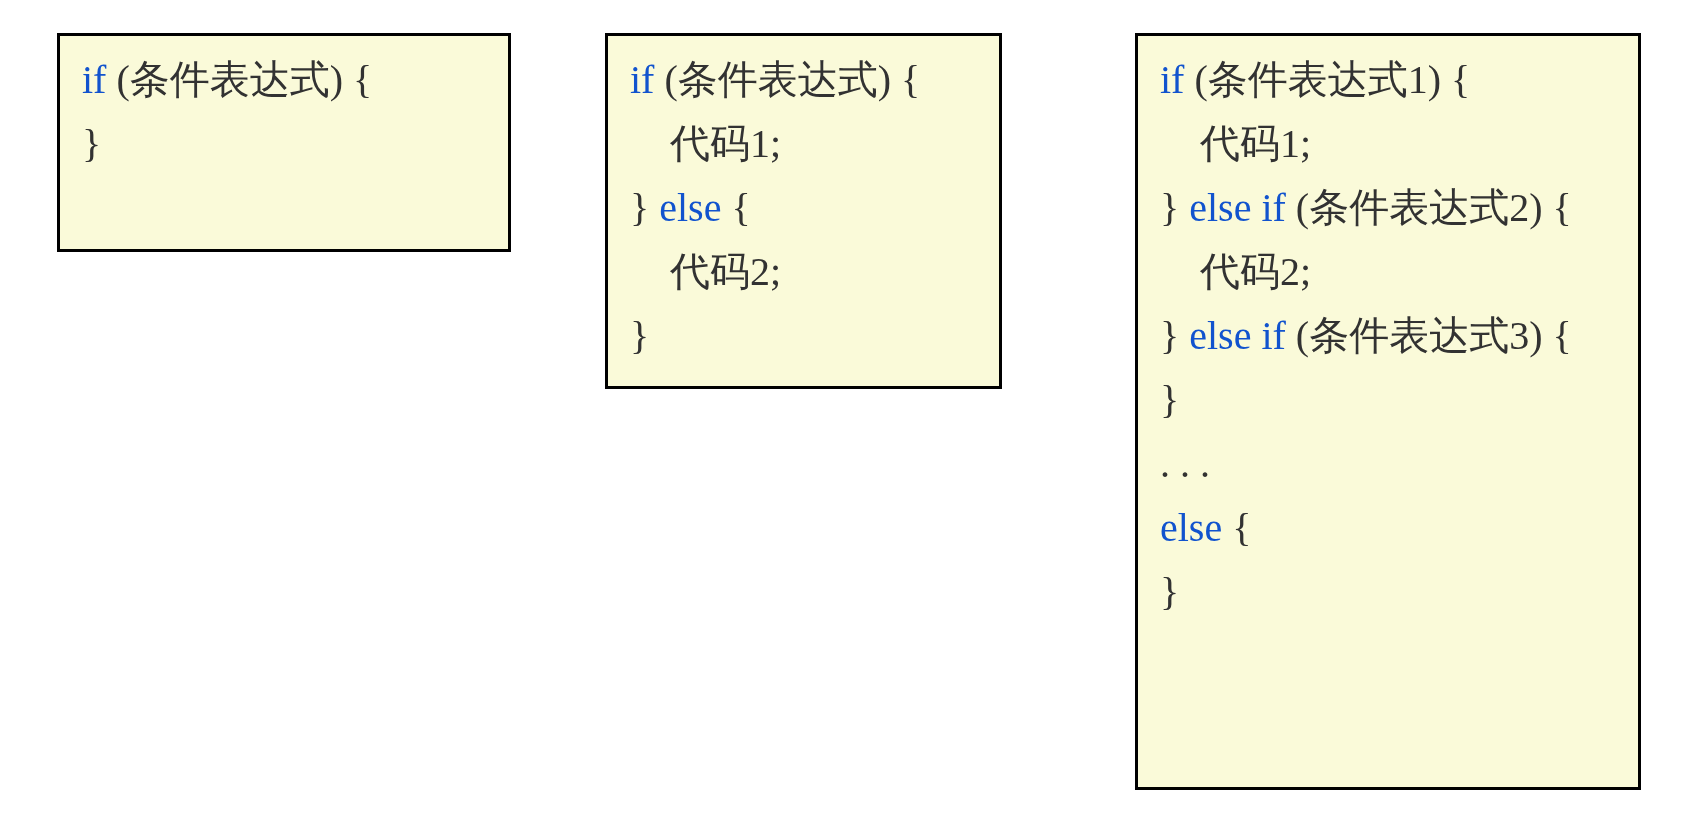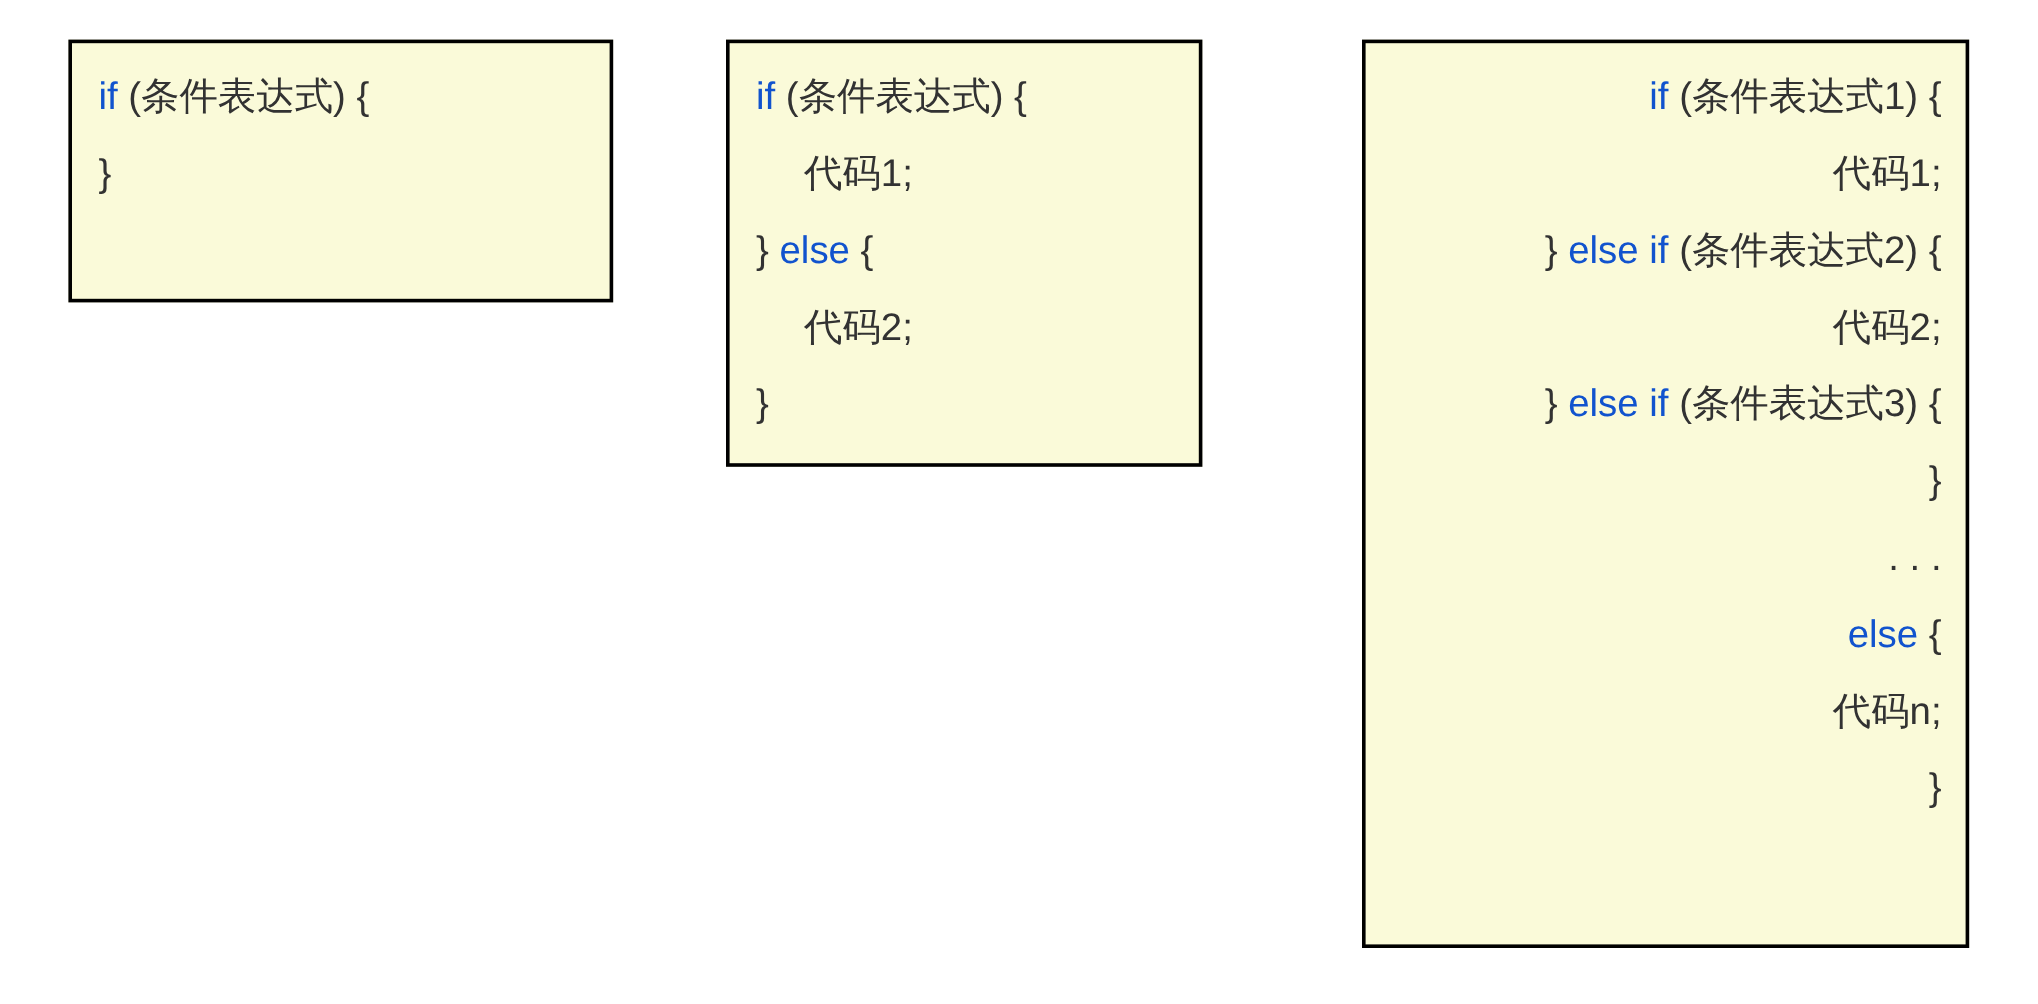--- a/index.html
+++ b/index.html
@@ -14,28 +14,29 @@
     background: var(--page-bg, #ffffff);
     font-family: "Liberation Sans", "DejaVu Sans", sans-serif;
     overflow: hidden;
   }
   .code-box {
     position: absolute;
     box-sizing: border-box;
     background: var(--box-bg, #fafad9);
     border: 3px solid var(--box-border, #000000);
     padding: 12px 20px 4px 22px;
-    font-size: 32px;
+    font-size: 40px;
     line-height: 64px;
     color: var(--txt, #323232);
     white-space: nowrap;
+    font-family: Liberation Serif, serif;
   }
   .code-box.box-0 { left: 57px;   top: 33px; width: 454px; height: 219px; }
   .code-box.box-1 { left: 605px;  top: 33px; width: 397px; height: 356px; }
-  .code-box.box-2 { left: 1135px; top: 33px; width: 506px; height: 757px; text-align: right; }
+  .code-box.box-2 { left: 1135px; top: 33px; width: 506px; height: 757px; }
   .code-line { height: 64px; }
   .code-line.indent-1 { padding-left: 40px; }
   .seg-kw { color: var(--kw, #1153ce); }
   .seg-plain { color: var(--txt, #323232); }
 </style>
 </head>
 <body>
 
 <div class="canvas">
   <div class="code-box box-0">
@@ -51,16 +52,15 @@
     </div>
   <div class="code-box box-2">
       <div class="code-line indent-0"><span class="seg-kw">if</span><span class="seg-plain"> (条件表达式1) {</span></div>
       <div class="code-line indent-1"><span class="seg-plain">代码1;</span></div>
       <div class="code-line indent-0"><span class="seg-plain">} </span><span class="seg-kw">else if</span><span class="seg-plain"> (条件表达式2) {</span></div>
       <div class="code-line indent-1"><span class="seg-plain">代码2;</span></div>
       <div class="code-line indent-0"><span class="seg-plain">} </span><span class="seg-kw">else if</span><span class="seg-plain"> (条件表达式3) {</span></div>
       <div class="code-line indent-0"><span class="seg-plain">}</span></div>
       <div class="code-line indent-0"><span class="seg-plain">. . .</span></div>
       <div class="code-line indent-0"><span class="seg-kw">else</span><span class="seg-plain"> {</span></div>
-      <div class="code-line indent-1"><span class="seg-plain">代码n;</span></div>
       <div class="code-line indent-0"><span class="seg-plain">}</span></div>
     </div>
 </div>
 
 </body></html>

